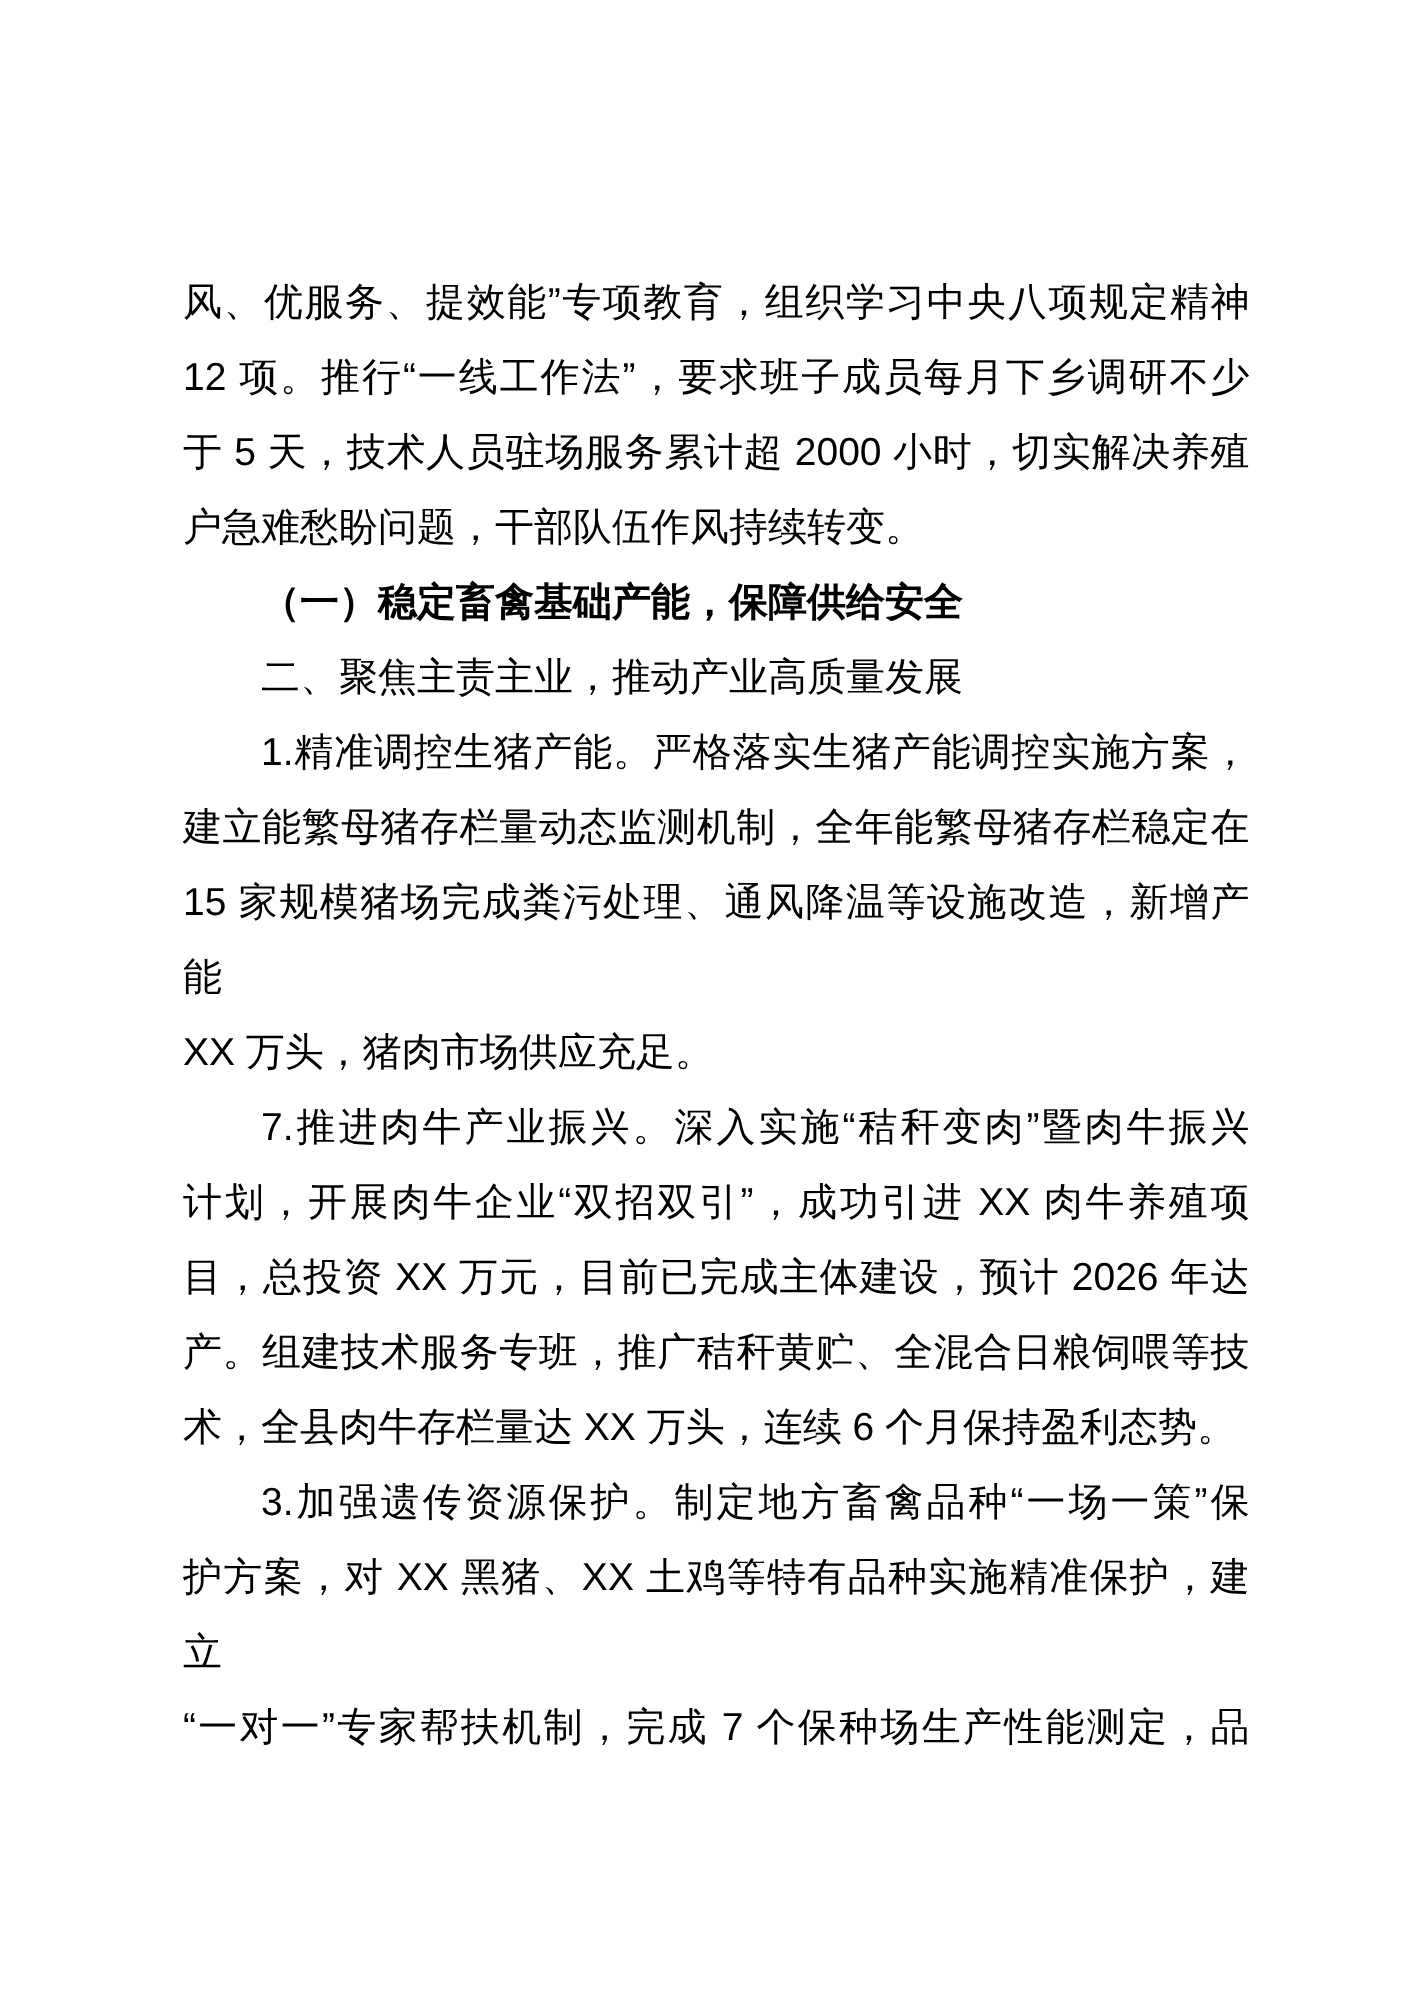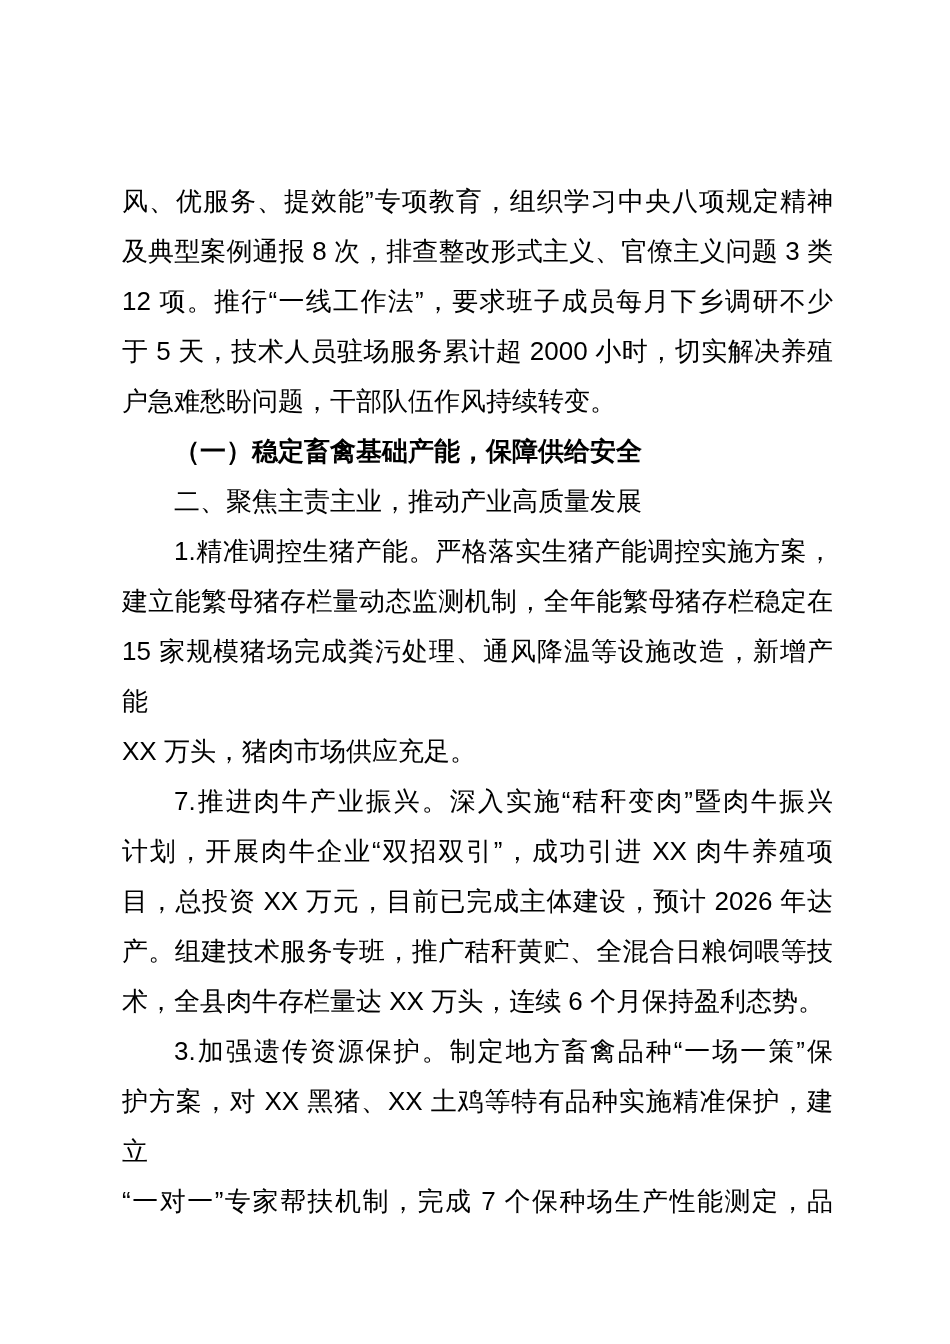--- a/index.html
+++ b/index.html
@@ -41,21 +41,20 @@
   .line.h2 { font-weight: bold; }
 </style>
 </head>
 <body>
 
 <div class="page">
   <div class="text-block">
 
     <div class="para">
       <div class="line">风、优服务、提效能”专项教育，组织学习中央八项规定精神</div>
-      <div class="line">及典型案例通报 8 次，排查整改形式主义、官僚主义问题 3 类</div>
       <div class="line">12 项。推行“一线工作法”，要求班子成员每月下乡调研不少</div>
       <div class="line">于 5 天，技术人员驻场服务累计超 2000 小时，切实解决养殖</div>
       <div class="line last">户急难愁盼问题，干部队伍作风持续转变。</div>
     </div>
 
     <div class="para">
       <div class="line indent last h2">（一）稳定畜禽基础产能，保障供给安全</div>
     </div>
 
     <div class="para">

